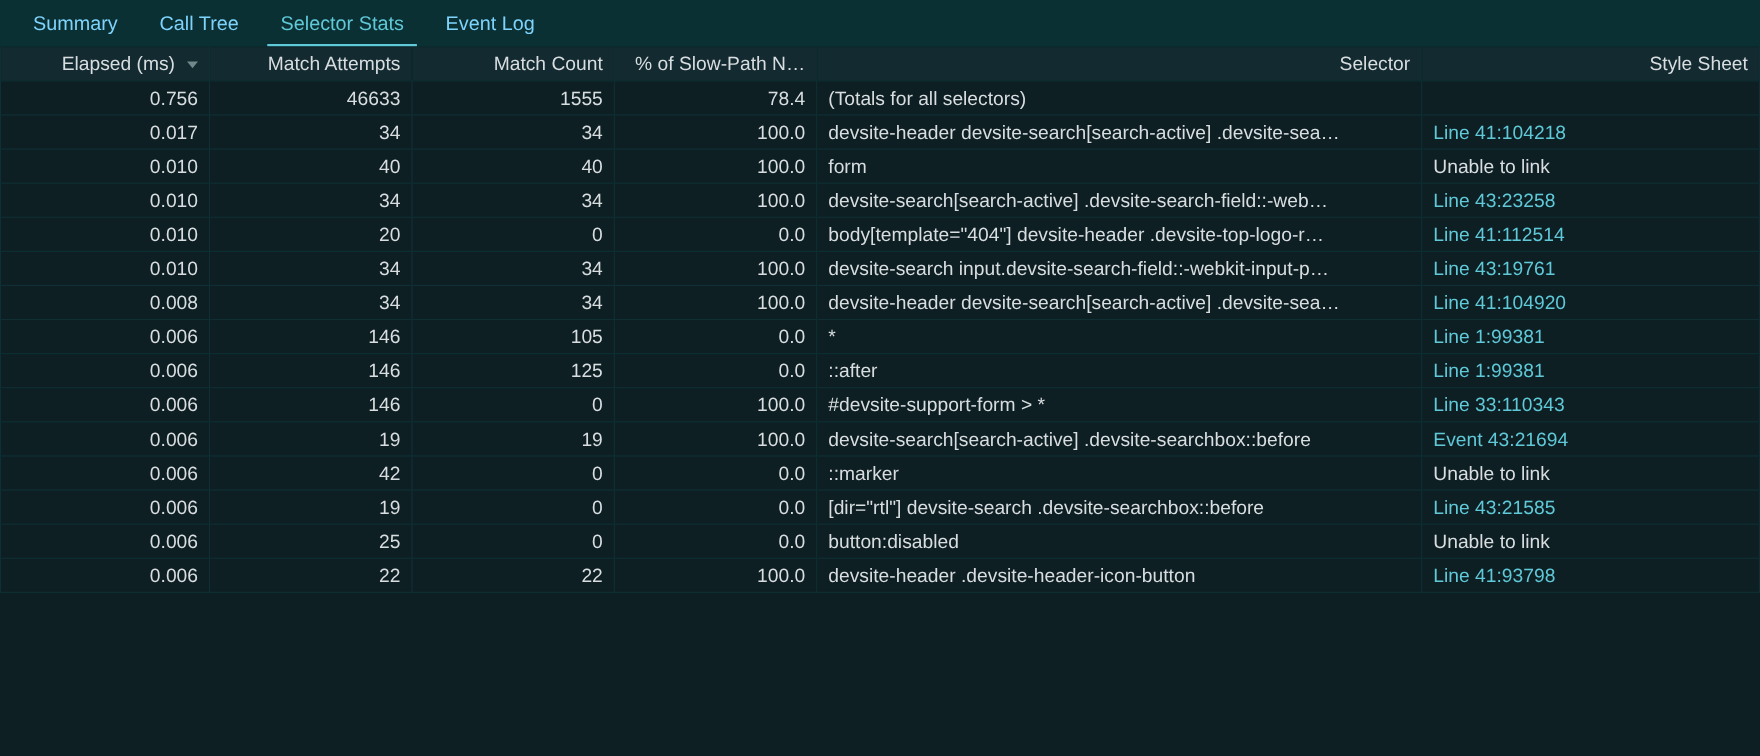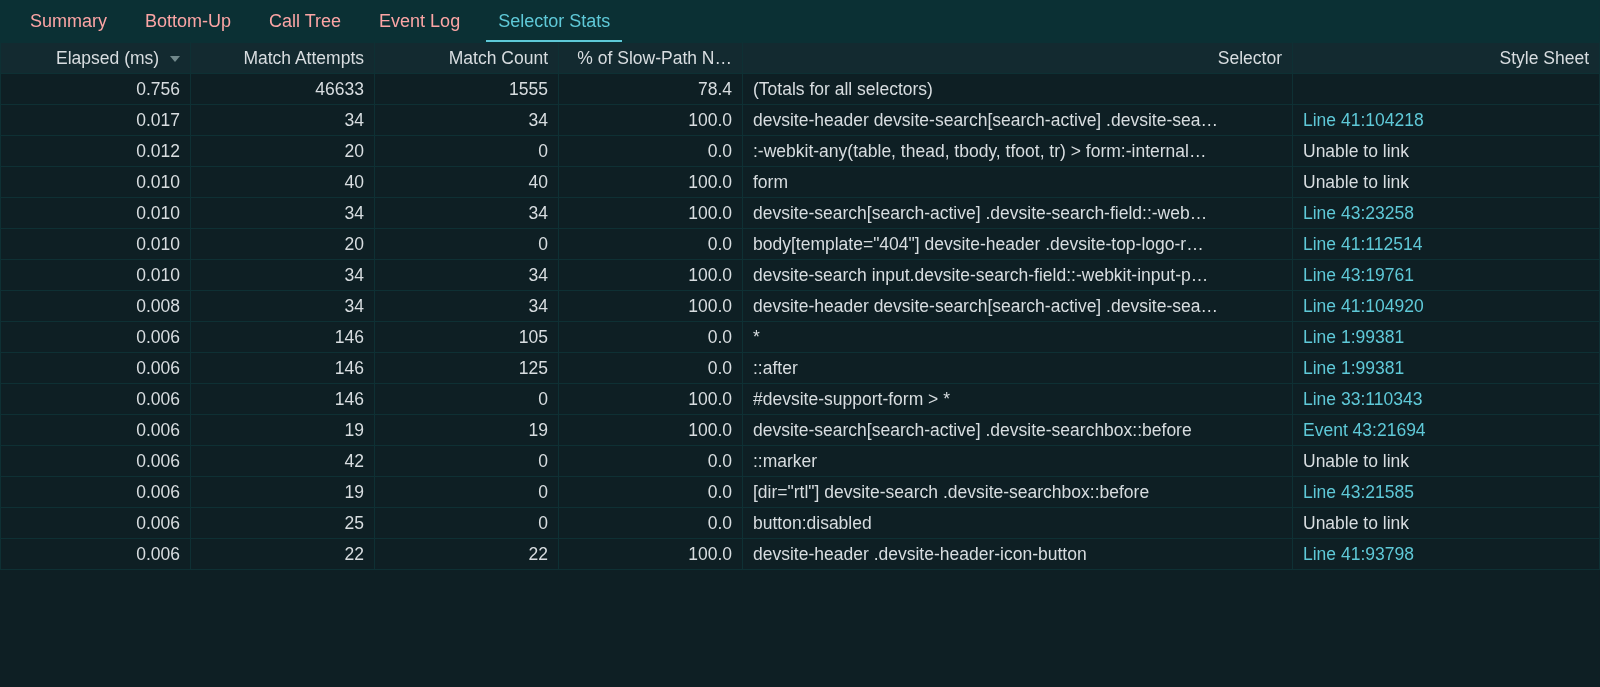--- a/index.html
+++ b/index.html
@@ -15,21 +15,21 @@
   }
   .tabbar {
     display: flex;
     align-items: flex-end;
     height: 42px;
     background: #0b3034;
     padding: 0 0 0 14px;
   }
   .tab {
     padding: 9px 16px 10px 16px;
-    color: #fca5a5;
+    color: #7dd3fc;
     cursor: pointer;
     user-select: none;
     position: relative;
     margin-right: 6px;
     font-size: 18px;
   }
   .tab.active {
     color: #5fc9d8;
   }
   .tab.active::after {
@@ -91,24 +91,23 @@
   col.c-count    { width: 184px; }
   col.c-slow     { width: 184px; }
   col.c-selector { width: 550px; }
   col.c-sheet    { }
 </style>
 </head>
 <body>
 
 <div class="tabbar" id="tabbar">
     <div class="tab">Summary</div>
-    <div class="tab">Bottom-Up</div>
     <div class="tab">Call Tree</div>
+    <div class="tab active">Selector Stats</div>
     <div class="tab">Event Log</div>
-    <div class="tab active">Selector Stats</div>
   </div>
 
 <div class="grid-wrap">
   <table class="grid">
     <colgroup>
       <col class="c-elapsed">
         <col class="c-attempts">
         <col class="c-count">
       <col class="c-slow">
         <col class="c-selector">
@@ -138,28 +137,20 @@
         </tr>
         <tr>
           <td class="col-num">0.017</td>
           <td class="col-num">34</td>
           <td class="col-num">34</td>
           <td class="col-num">100.0</td>
           <td>devsite-header devsite-search[search-active] .devsite-sea…</td>
           <td><a class="sheet-link">Line 41:104218</a></td>
         </tr>
         <tr>
-          <td class="col-num">0.012</td>
-          <td class="col-num">20</td>
-          <td class="col-num">0</td>
-          <td class="col-num">0.0</td>
-          <td>:-webkit-any(table, thead, tbody, tfoot, tr) &gt; form:-internal…</td>
-          <td>Unable to link</td>
-        </tr>
-        <tr>
           <td class="col-num">0.010</td>
           <td class="col-num">40</td>
           <td class="col-num">40</td>
           <td class="col-num">100.0</td>
           <td>form</td>
           <td>Unable to link</td>
         </tr>
         <tr>
           <td class="col-num">0.010</td>
           <td class="col-num">34</td>

